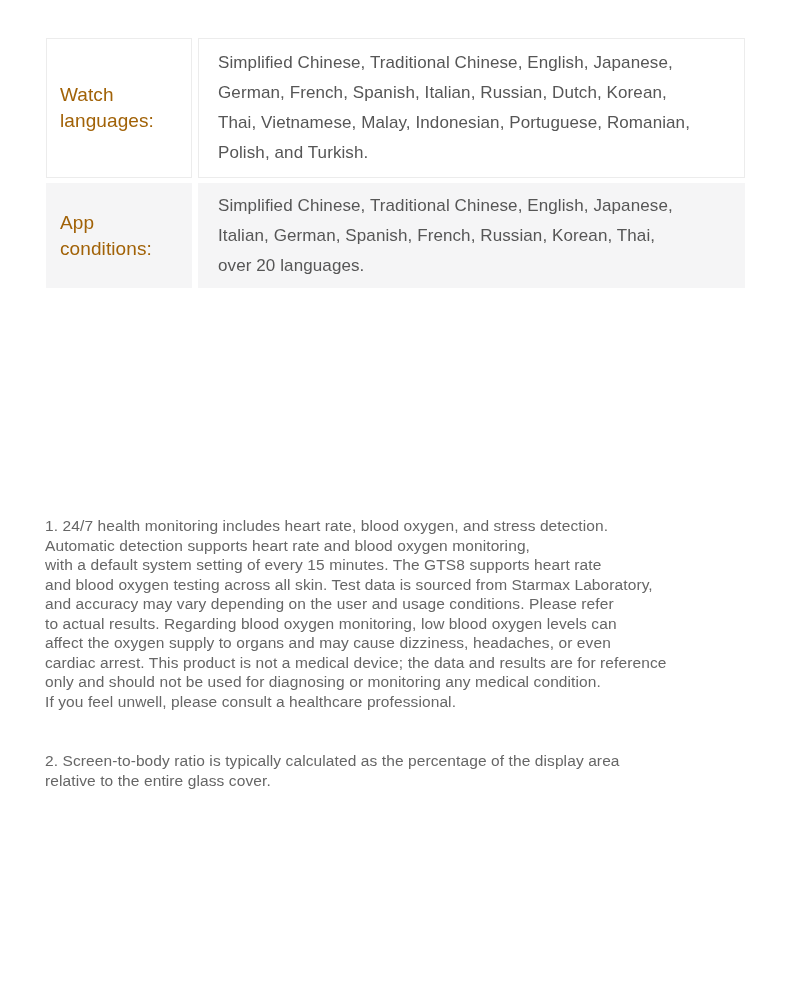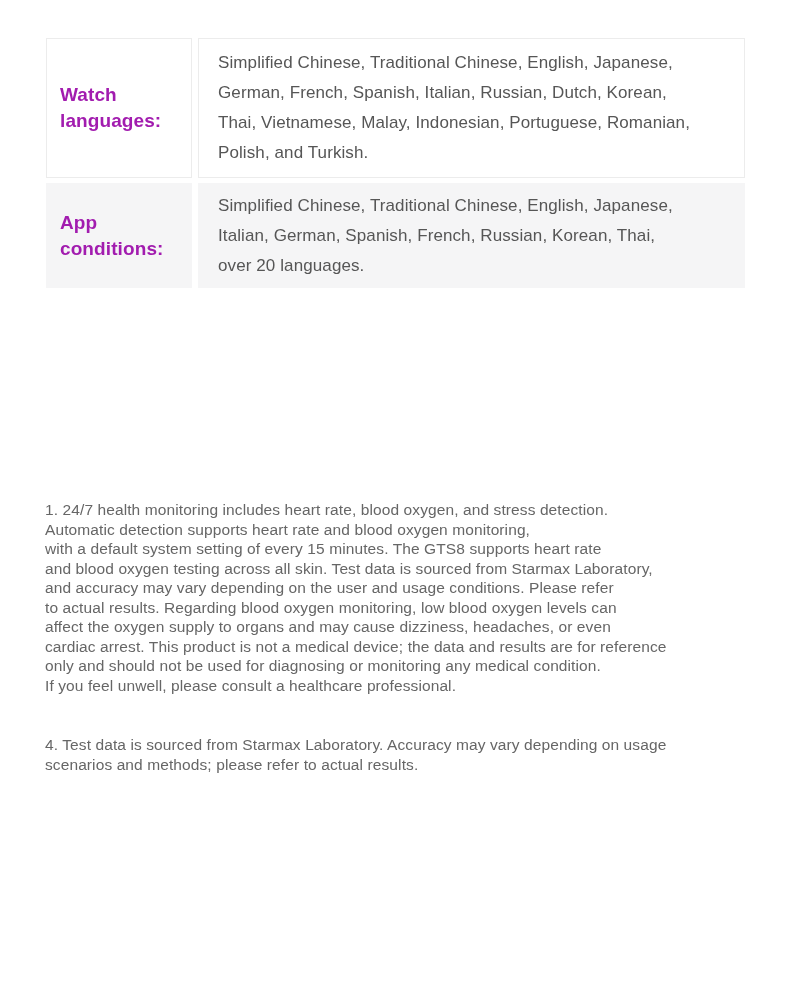--- a/index.html
+++ b/index.html
@@ -53,38 +53,38 @@
     border: 1px solid #f5f5f6;
   }
 
   .row-1 .cell { min-height: 140px; }
   .row-2 .cell { min-height: 105px; }
   .row-3 .cell { min-height: 161px; }
 
   .spec-label {
     font-size: 19px;
     line-height: 26px;
-    font-weight: 700;
-    color: #a21caf;
+    font-weight: 400;
+    color: #a16207;
     white-space: pre-line;
     letter-spacing: 0.1px;
   }
   .spec-value {
     font-size: 17px;
     line-height: 30px;
     color: #565656;
     white-space: pre-line;
     letter-spacing: 0.1px;
   }
 
   
   .footnotes {
     position: absolute;
     left: 45px;
-    top: 500px;
+    top: 516px;
     width: 712px;
   }
   .footnote {
     font-size: 15.5px;
     line-height: 19.5px;
     color: #666666;
     white-space: pre-line;
     margin-bottom: 40px;
     letter-spacing: 0.1px;
   }
@@ -129,15 +129,15 @@
   <div class="footnote">1. 24/7 health monitoring includes heart rate, blood oxygen, and stress detection.
 Automatic detection supports heart rate and blood oxygen monitoring,
 with a default system setting of every 15 minutes. The GTS8 supports heart rate
 and blood oxygen testing across all skin. Test data is sourced from Starmax Laboratory,
 and accuracy may vary depending on the user and usage conditions. Please refer
 to actual results. Regarding blood oxygen monitoring, low blood oxygen levels can
 affect the oxygen supply to organs and may cause dizziness, headaches, or even
 cardiac arrest. This product is not a medical device; the data and results are for reference
 only and should not be used for diagnosing or monitoring any medical condition.
 If you feel unwell, please consult a healthcare professional.</div>
-  <div class="footnote">4. Test data is sourced from Starmax Laboratory. Accuracy may vary depending on usage
-scenarios and methods; please refer to actual results.</div>
+  <div class="footnote">2. Screen-to-body ratio is typically calculated as the percentage of the display area
+relative to the entire glass cover.</div>
 </div>
 
 </body></html>

